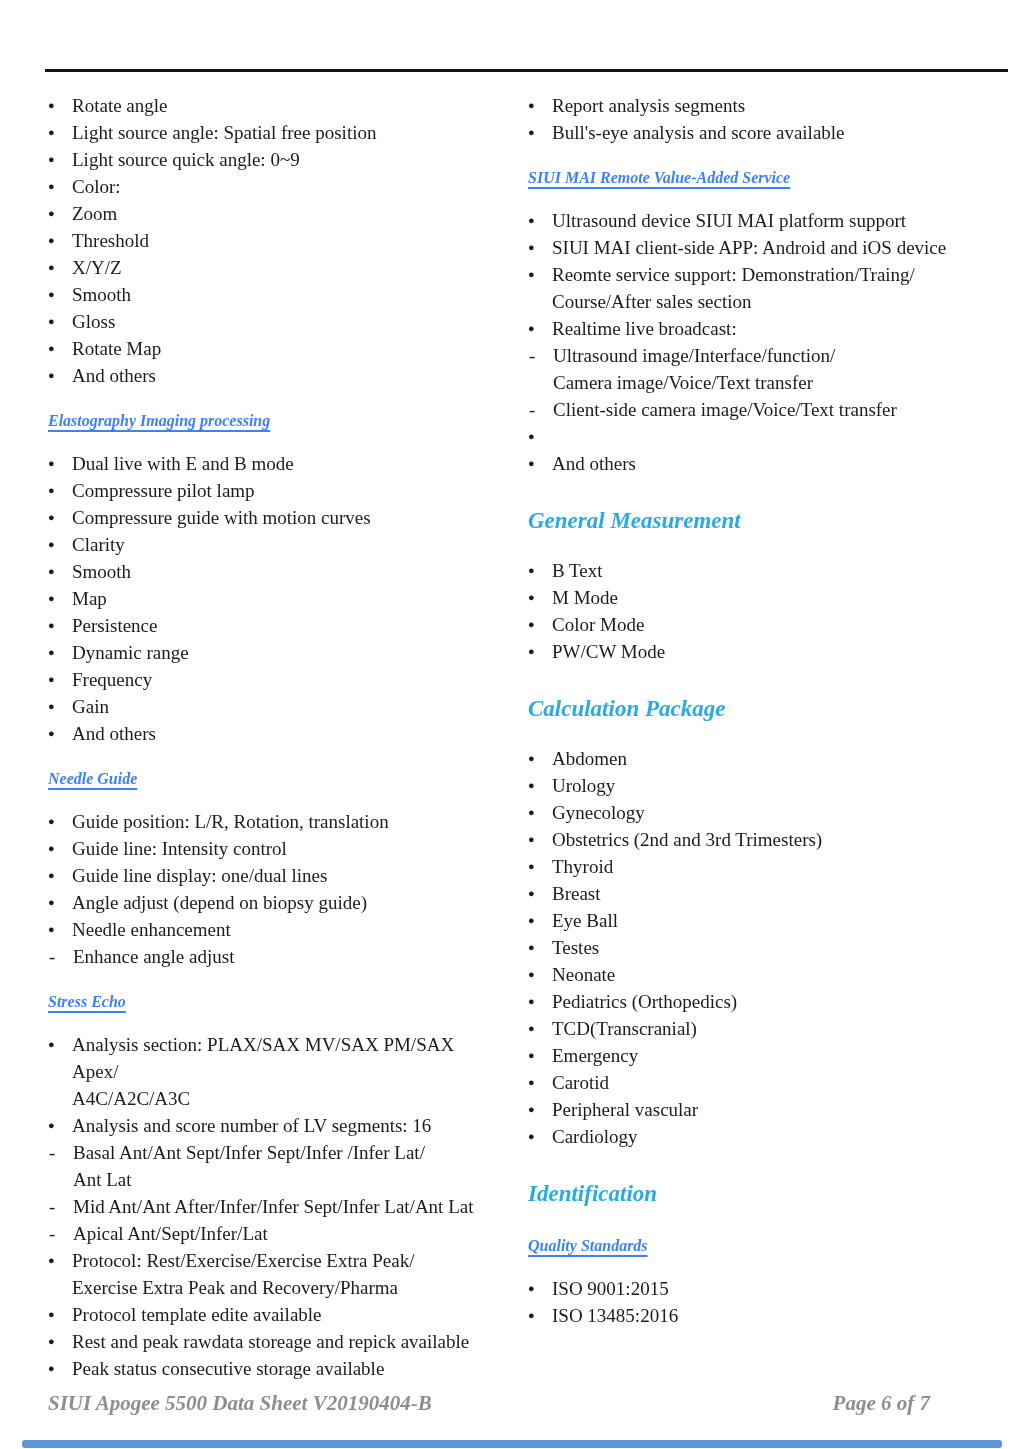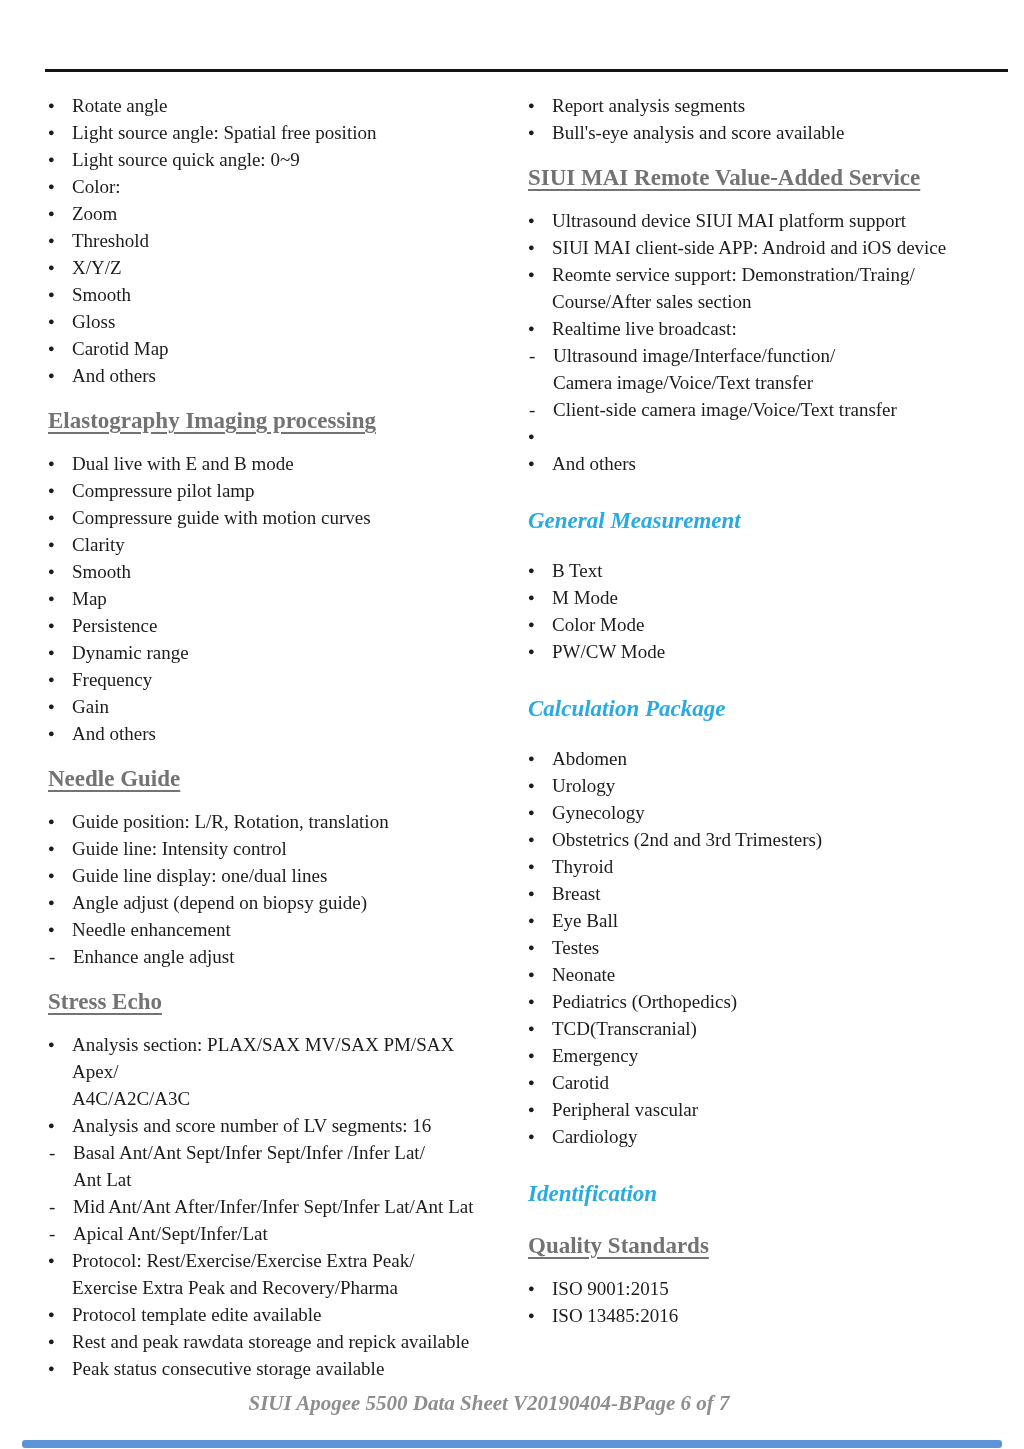--- a/index.html
+++ b/index.html
@@ -17,37 +17,37 @@
   .col{position:absolute;top:92px;}
   .col-left{left:48px;width:470px;}
   .col-right{left:528px;width:478px;}
   .list{margin:0;}
   .li{display:flex;align-items:flex-start;font-size:19px;line-height:27px;}
   .li .marker{flex:0 0 24px;width:24px;line-height:27px;}
   .li .marker.bullet{font-size:11px;}
   .li .marker.dash{font-size:19px;padding-left:1px;}
   .li .txt{white-space:pre-line;}
   .h2{
-    font-size:23px;font-weight:bold;
-    color:#737373;
+    font-size:16px;font-weight:bold;font-style:italic;
+    color:#3b82f6;
     text-decoration:underline;
     text-decoration-thickness:2px;
     text-underline-offset:4px;
     margin:17px 0 14px 0;
     line-height:30px;
   }
   .h1{
     font-size:23px;font-weight:bold;font-style:italic;
     color:var(--accent,#29abe2);
     margin:24px 0 16px 0;
     line-height:40px;
   }
   .footer{
     position:absolute;left:48px;right:94px;top:1390px;
-    display:flex;justify-content:center;
+    display:flex;justify-content:space-between;
     font-size:21px;font-style:italic;font-weight:bold;
     color:#8e8e8e;line-height:26px;
   }
   .bottom-bar{
     position:absolute;left:22px;right:22px;bottom:1px;height:8px;
     background:var(--bar,#4b8bd4);border-radius:3px;opacity:.9;
   }
 </style>
 </head>
 <body>
@@ -87,21 +87,21 @@
         <div class="li">
           <span class="marker bullet">●</span>
           <span class="txt">Smooth</span>
         </div>
         <div class="li">
           <span class="marker bullet">●</span>
           <span class="txt">Gloss</span>
         </div>
         <div class="li">
           <span class="marker bullet">●</span>
-          <span class="txt">Carotid Map</span>
+          <span class="txt">Rotate Map</span>
         </div>
         <div class="li">
           <span class="marker bullet">●</span>
           <span class="txt">And others</span>
         </div>
       </div>
       <div class="h2">Elastography Imaging processing</div>
       <div class="list">
         <div class="li">
           <span class="marker bullet">●</span>

